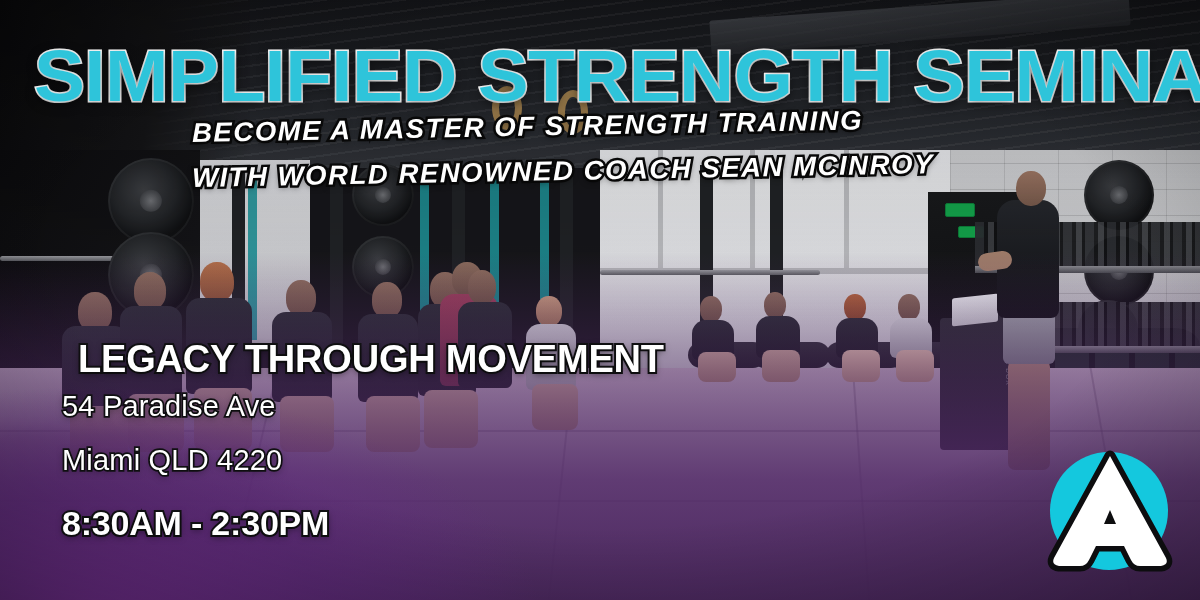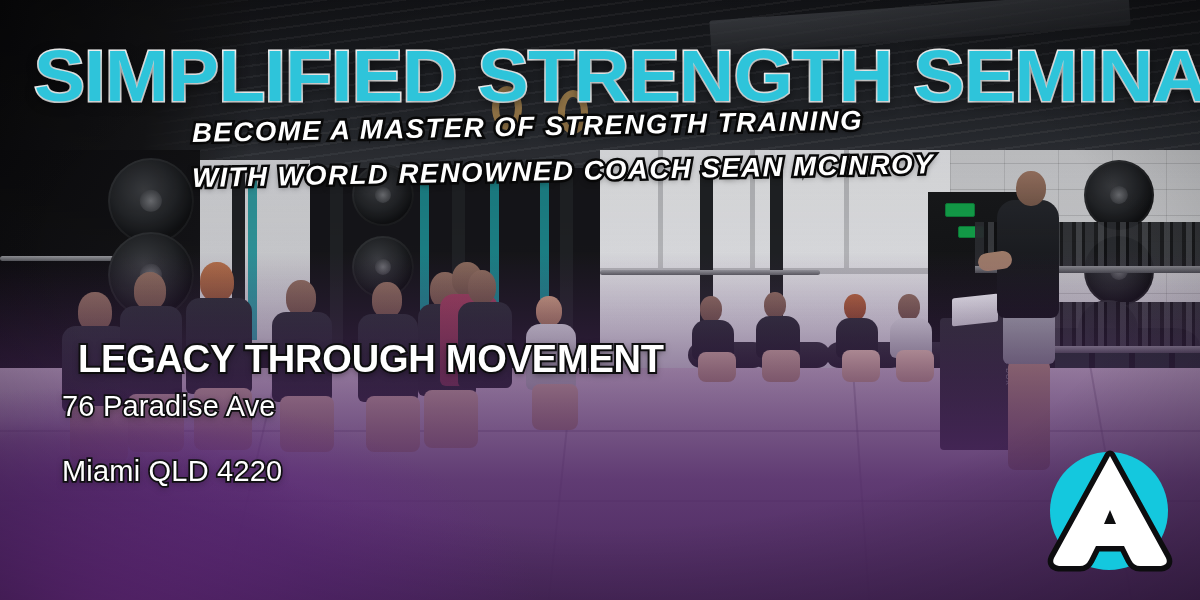--- a/index.html
+++ b/index.html
@@ -288,21 +288,21 @@
     margin-left:16px;
   }
   .addr{
     position:absolute; left:62px;
     font-size:29px; font-weight:400; color:#ffffff;
     letter-spacing:.2px; white-space:nowrap;
     -webkit-text-stroke:3.5px #121214; paint-order:stroke fill;
     text-shadow:0 2px 7px rgba(0,0,0,.55);
   }
   .addr1{ top:390px; }
-  .addr2{ top:455px; }
+  .addr2{ top:444px; }
 
   .when{
     position:absolute; left:62px; top:504px;
     display:flex; align-items:baseline; gap:46px;
     white-space:nowrap;
   }
   .when span{
     font-size:34px; font-weight:700; color:#ffffff;
     letter-spacing:-0.2px;
     -webkit-text-stroke:4px #121214; paint-order:stroke fill;
@@ -495,25 +495,26 @@
   <div class="text-layer">
 
     <div class="headline">SIMPLIFIED STRENGTH SEMINAR</div>
 
     <div class="sub sub1">BECOME A MASTER OF STRENGTH TRAINING</div>
 
     <div class="sub sub2">WITH WORLD RENOWNED COACH SEAN MCINROY</div>
 
     <div class="venue">LEGACY THROUGH MOVEMENT</div>
 
-    <div class="addr addr1">76 Paradise Ave</div>
+    <div class="addr addr1">54 Paradise Ave</div>
 
     <div class="addr addr2">Miami QLD 4220</div>
 
     <div class="when">
+      <span>8:30AM - 2:30PM</span>
     </div>
 
     <div class="logo">
       <div class="disc"></div>
       <svg width="136" height="136" viewBox="0 0 136 136">
         <path d="M68 14 L124 116 Q127 123 119 124 L98 124 Q92 124 89 118 L82 104 L54 104 L47 118 Q44 124 38 124 L17 124 Q9 123 12 116 Z
                  M62 82 L74 82 L68 68 Z" fill="#ffffff" stroke="#0d0d0f" stroke-width="11" stroke-linejoin="round"></path>
         <path d="M68 14 L124 116 Q127 123 119 124 L98 124 Q92 124 89 118 L82 104 L54 104 L47 118 Q44 124 38 124 L17 124 Q9 123 12 116 Z
                  M62 82 L74 82 L68 68 Z" fill="#ffffff" fill-rule="evenodd"></path>
       </svg>

